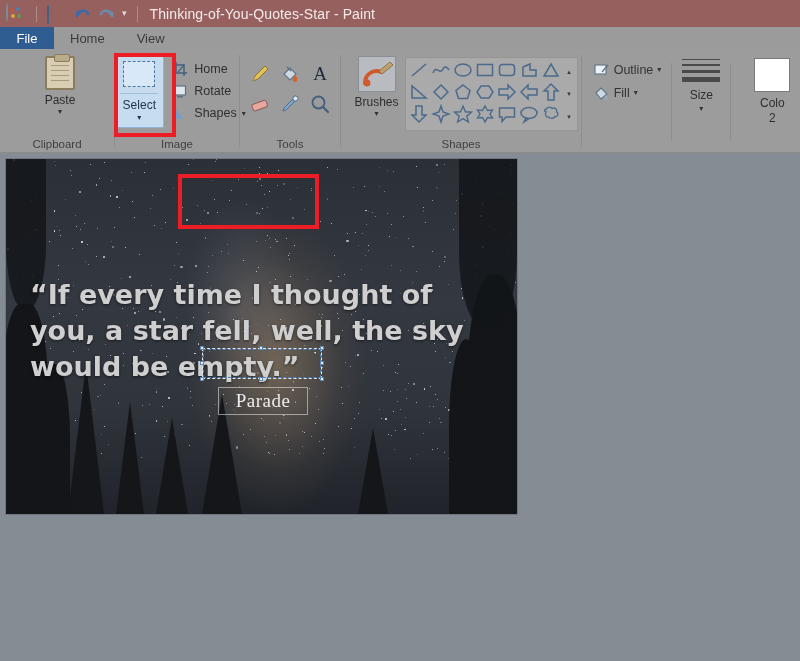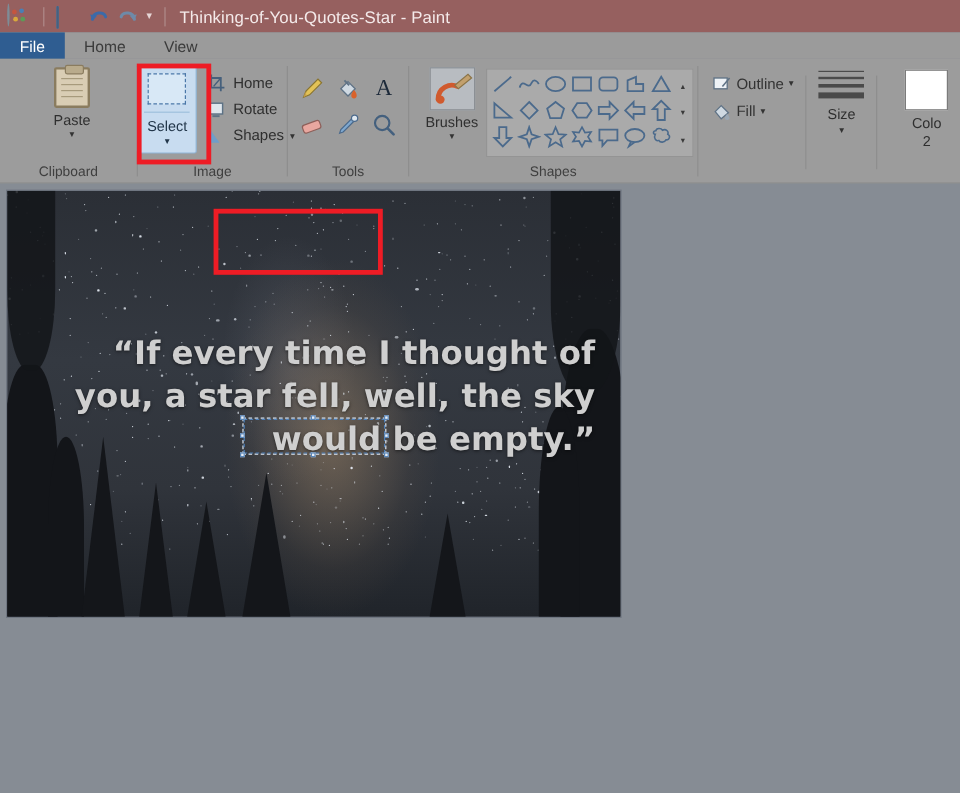--- a/index.html
+++ b/index.html
@@ -154,21 +154,21 @@
   .watermark {
     position:absolute; left:212px; top:228px; width:90px; height:28px;
     border:1.5px solid rgba(235,235,235,0.55);
     display:flex; align-items:center; justify-content:center;
     font-family: "Liberation Serif", serif; font-size:19px; color:#ededed;
     letter-spacing:0.5px;
   }
 
   
   .quote {
-    position:absolute; left:24px; top:118px; width:466px; text-align:right;
+    position:absolute; left:24px; top:118px; width:466px; text-align:left;
     font-family:"DejaVu Sans", sans-serif; font-weight:bold;
     font-size:27px; line-height:36px; color:#cfcfcf;
     text-shadow: 0 1px 3px rgba(0,0,0,0.55);
   }
   .attrib {
     position:absolute; left:24px; top:264px; width:466px; text-align:center;
     font-family:"Liberation Serif", serif; font-size:16px; color:#d8d8d8;
     letter-spacing:1.2px;
   }
 
@@ -1095,20 +1095,21 @@
     <div class="tree tri" style="left:62px; border-bottom-width:150px;"></div>
     <div class="tree tri" style="left:110px; border-bottom-width:112px; border-left-width:14px; border-right-width:14px;"></div>
     <div class="tree tri" style="left:150px; border-bottom-width:96px; border-left-width:16px; border-right-width:16px;"></div>
     <div class="tree tri" style="left:196px; border-bottom-width:120px; border-left-width:20px; border-right-width:20px;"></div>
     <div class="tree tri" style="left:352px; border-bottom-width:86px; border-left-width:15px; border-right-width:15px;"></div>
     <div class="tree" style="right:-6px; width:56px; height:240px; border-radius:45% 45% 0 0;"></div>
     <div class="tree" style="right:34px; width:34px; height:175px; border-radius:50% 50% 0 0;"></div>
     <div class="tree" style="left:0px; top:0; width:40px; height:150px; border-radius:0 0 45% 45%; opacity:.85;"></div>
     <div class="tree" style="right:0px; top:0; width:58px; height:170px; border-radius:0 0 45% 45%; opacity:.85;"></div>
 
+    <div class="watermark">Parade</div>
 
     <div class="quote">“If every time I thought of you, a star fell, well, the sky would be empty.”</div>
 
     <div id="marquee">
       <b class="hnw"></b>
       <b class="hn"></b>
       <b class="hne"></b>
       <b class="hw"></b>
       <b class="he"></b>
       <b class="hsw"></b>

